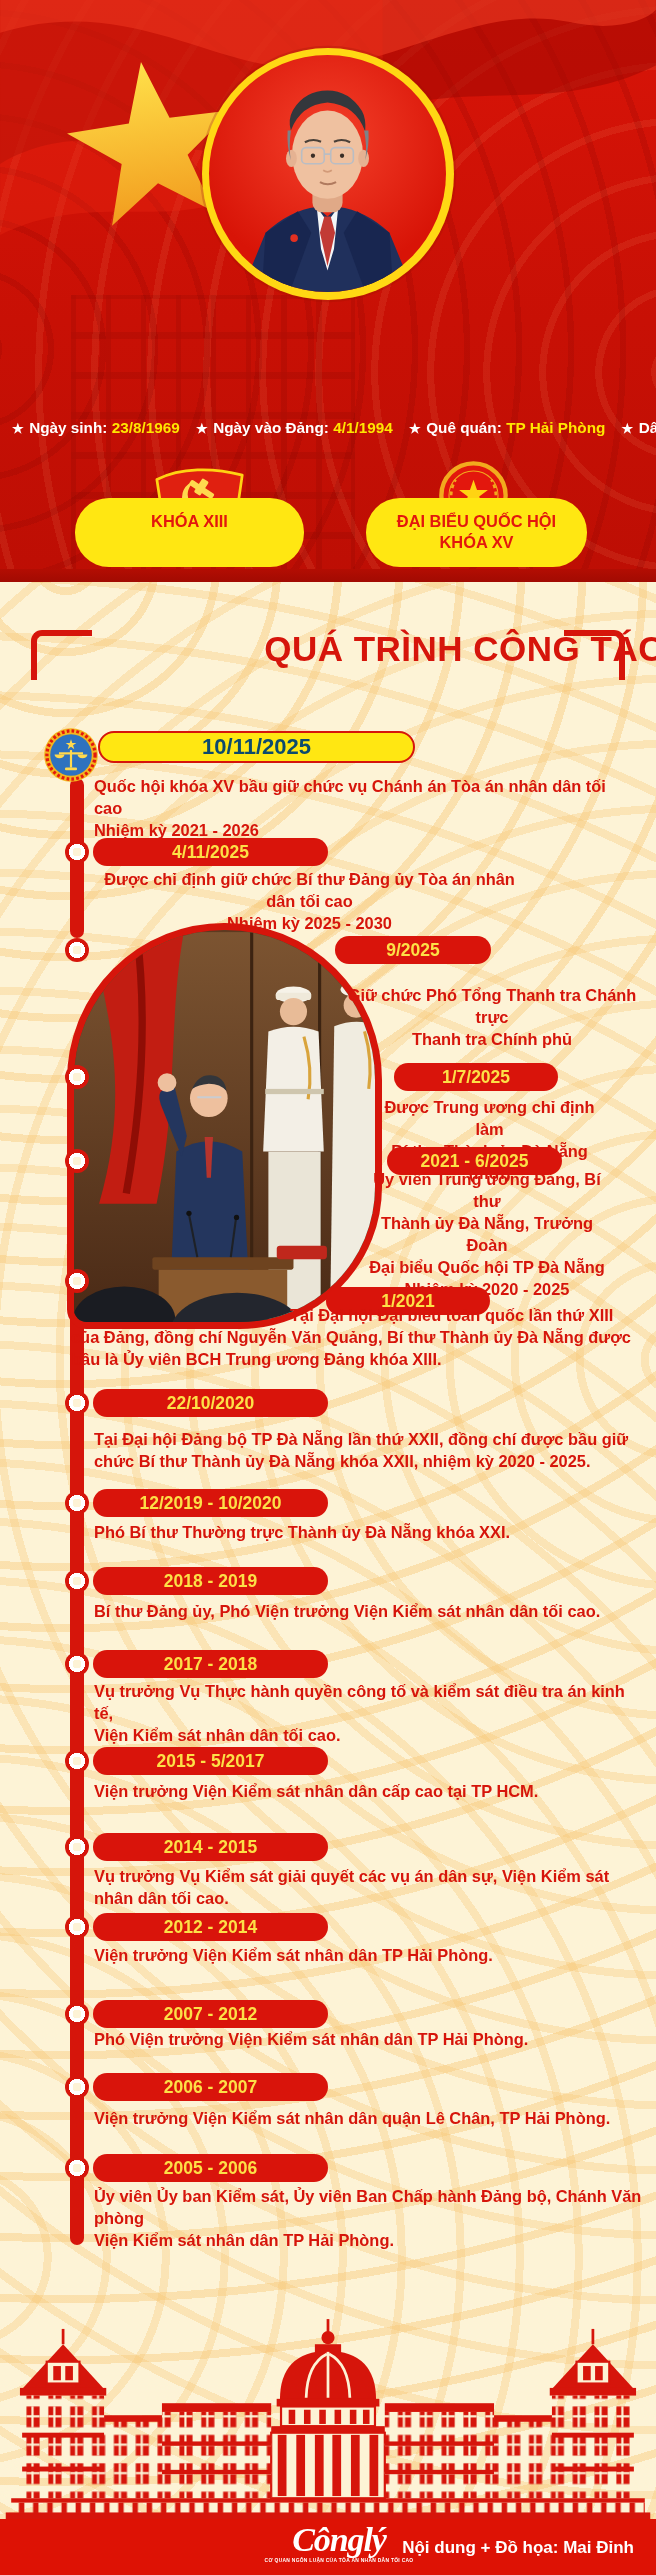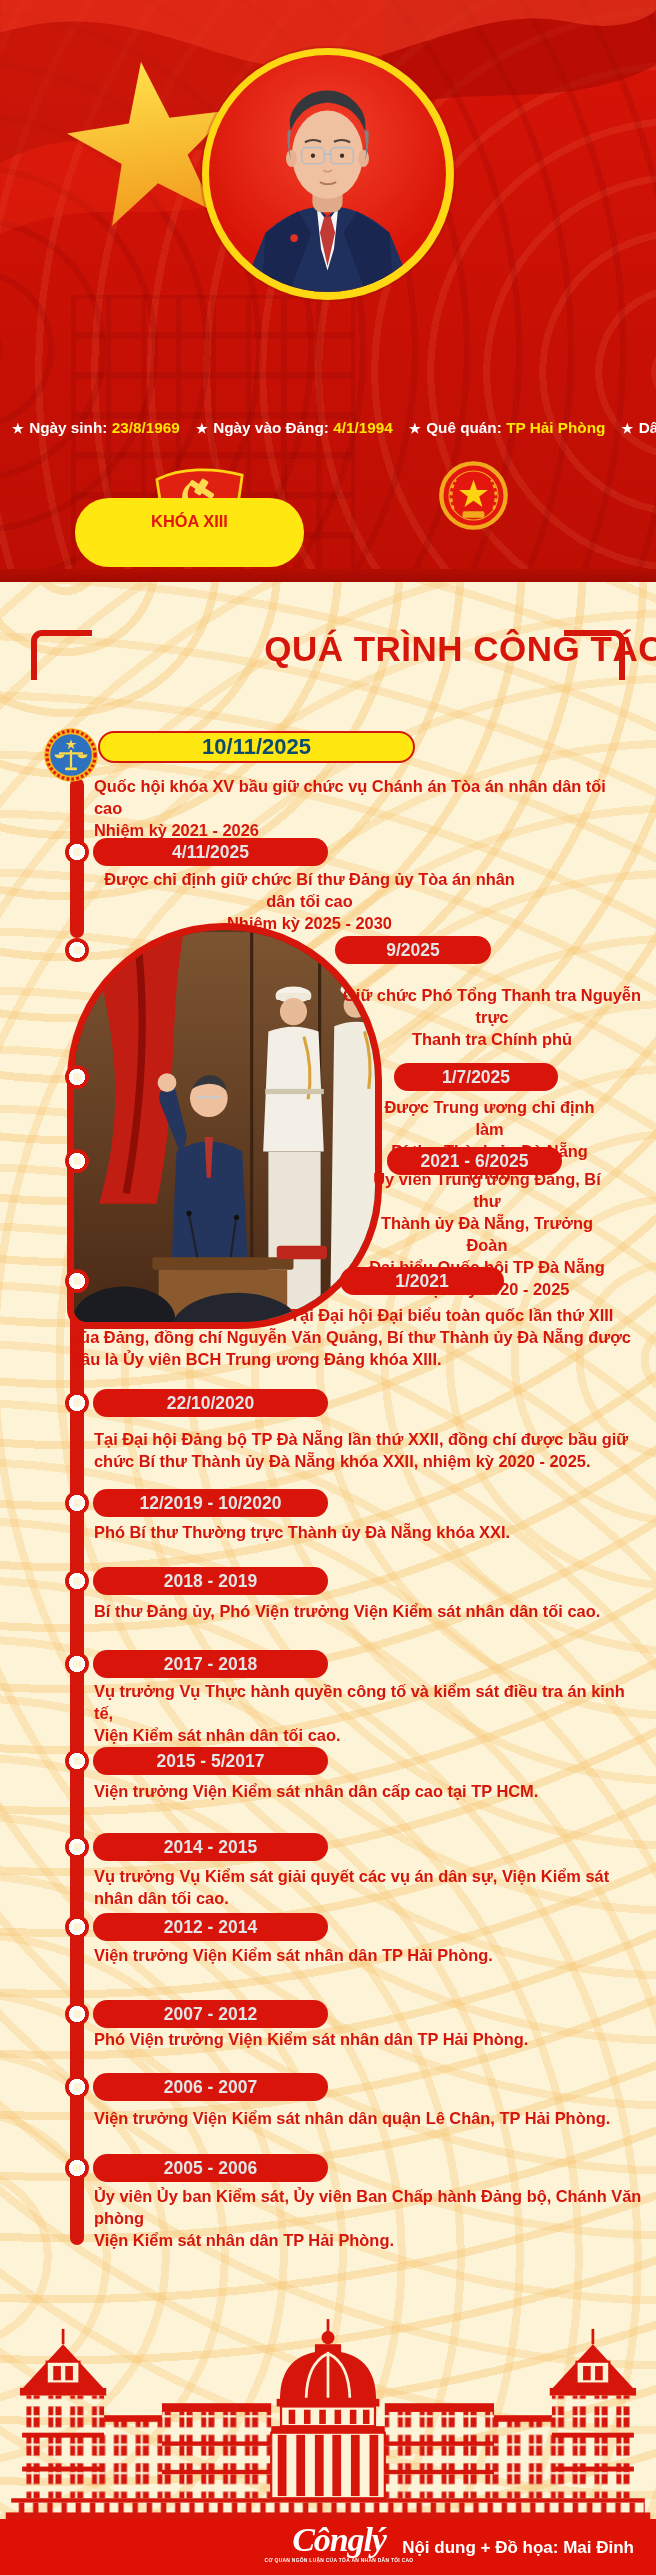--- a/index.html
+++ b/index.html
@@ -66,39 +66,39 @@
 
   .emblem { position:absolute; left:42px; top:144px; }
 
   .arch { position:absolute; left:67px; top:341px; width:315px; height:406px;
       border:7.1px solid #d6150b; border-radius:157px 157px 142px 19.7px; overflow:hidden;
       background:#5d3a20; }
   .arch svg { display:block; }
 
   .entry { position:absolute; left:0; width:656px; }
   .date { position:absolute; top:0; left:93px; width:235px; height:28.4px; line-height:28.4px;
-      background:#d9140b; color:#e5e5e5; font-weight:bold; font-size:17.5px; text-align:center;
+      background:#d9140b; color:#fde047; font-weight:bold; font-size:17.5px; text-align:center;
       border-radius:14.2px; }
   .txt { position:absolute; left:94px; width:541px; color:#d6150b; font-weight:bold;
       font-size:16.4px; line-height:22px; white-space:pre-line; }
   .entry.nd::before { content:''; position:absolute; width:24px; height:24px; border-radius:50%;
       left:65px; top:2.2px;
       background:radial-gradient(circle, #fdf3d6 0 4.4px, #ffffff 4.4px 8.2px, #d6150b 8.2px 12px); }
 
   .e1 { top:149px; } .e2 { top:256px; } .e3 { top:354px; } .e4 { top:481px; }
   .e5 { top:565px; } .e6 { top:685px; } .e7 { top:807px; } .e8 { top:907px; }
   .e9 { top:985px; } .e10 { top:1068px; } .e11 { top:1165px; } .e12 { top:1251px; }
   .e13 { top:1331px; } .e14 { top:1418px; } .e15 { top:1491px; } .e16 { top:1572px; }
 
   .e1 .date { left:98px; width:317px; height:32px; line-height:28.4px; font-size:22px;
       background:#ffe712; color:#0c4a6e; border:2.2px solid #d6150b; border-radius:17px; }
   .e3 .date { left:335px; width:156px; }
   .e4 .date { left:394px; width:164px; }
   .e5 .date { left:387px; width:175px; }
-  .e6 .date { left:340px; width:164px; }
+  .e6 .date { left:326px; width:164px;margin-top:20px; }
 
   .e1 .txt { top:44px; }
   .e2 .txt { top:29.5px; left:96px; width:427px; text-align:center; }
   .e3 .txt { top:48px; left:339px; width:306px; text-align:center; }
   .e4 .txt { top:33px; left:369px; width:241px; text-align:center; }
   .e5 .txt { top:21px; left:361px; width:252px; text-align:center; }
   .e6 .txt { top:37px; left:71px; width:571px; text-indent:219px; }
   .e7 .txt { top:39px; }
   .e8 .txt { top:32px; } .e9 .txt { top:33px; } .e10 .txt { top:29.5px; }
   .e11 .txt { top:33px; } .e12 .txt { top:32px; width:553px; } .e13 .txt { top:31px; }
@@ -198,20 +198,24 @@
       <circle cx="67" cy="67" r="45" fill="none" stroke="#f2aa1d" stroke-width="2"></circle>
       <polygon fill="#ffd312" points="67,38 73.5,57 93.5,57 77.5,69 83.5,88 67,76.5 50.5,88 56.5,69 40.5,57 60.5,57"></polygon>
       <path d="M30,92 Q20,64 34,38" fill="none" stroke="#f2aa1d" stroke-width="5" stroke-dasharray="7 6"></path>
       <path d="M104,92 Q114,64 100,38" fill="none" stroke="#f2aa1d" stroke-width="5" stroke-dasharray="7 6"></path>
       <rect x="47" y="96" width="40" height="12" rx="3" fill="#f2aa1d"></rect>
     </svg>
 
     <div class="hbadge hb1">
       <div>KHÓA XIII</div>
     </div>
+    <div class="hbadge hb2">
+      <div>ĐẠI BIỂU QUỐC HỘI</div>
+      <div>KHÓA XV</div>
+    </div>
     <div class="hdr-band"></div>
   </div>
 
   <div class="card">
     <div class="bracket bk-l"></div>
     <div class="bracket bk-r"></div>
     <div class="sec-title">QUÁ TRÌNH CÔNG TÁC</div>
 
     <div class="tline tl1"></div>
     <div class="tline tl2"></div>
@@ -288,21 +292,21 @@
       <div class="txt">Quốc hội khóa XV bầu giữ chức vụ Chánh án Tòa án nhân dân tối cao
 Nhiệm kỳ 2021 - 2026</div>
     </div>
     <div class="entry e2 nd">
       <div class="date">4/11/2025</div>
       <div class="txt">Được chỉ định giữ chức Bí thư Đảng ủy Tòa án nhân dân tối cao
 Nhiệm kỳ 2025 - 2030</div>
     </div>
     <div class="entry e3 nd">
       <div class="date">9/2025</div>
-      <div class="txt">Giữ chức Phó Tổng Thanh tra Nguyễn trực
+      <div class="txt">Giữ chức Phó Tổng Thanh tra Chánh trực
 Thanh tra Chính phủ</div>
     </div>
     <div class="entry e4 nd">
       <div class="date">1/7/2025</div>
       <div class="txt">Được Trung ương chỉ định làm
 Bí thư Thành ủy Đà Nẵng (mới)</div>
     </div>
     <div class="entry e5 nd">
       <div class="date">2021 - 6/2025</div>
       <div class="txt">Ủy viên Trung ương Đảng, Bí thư

